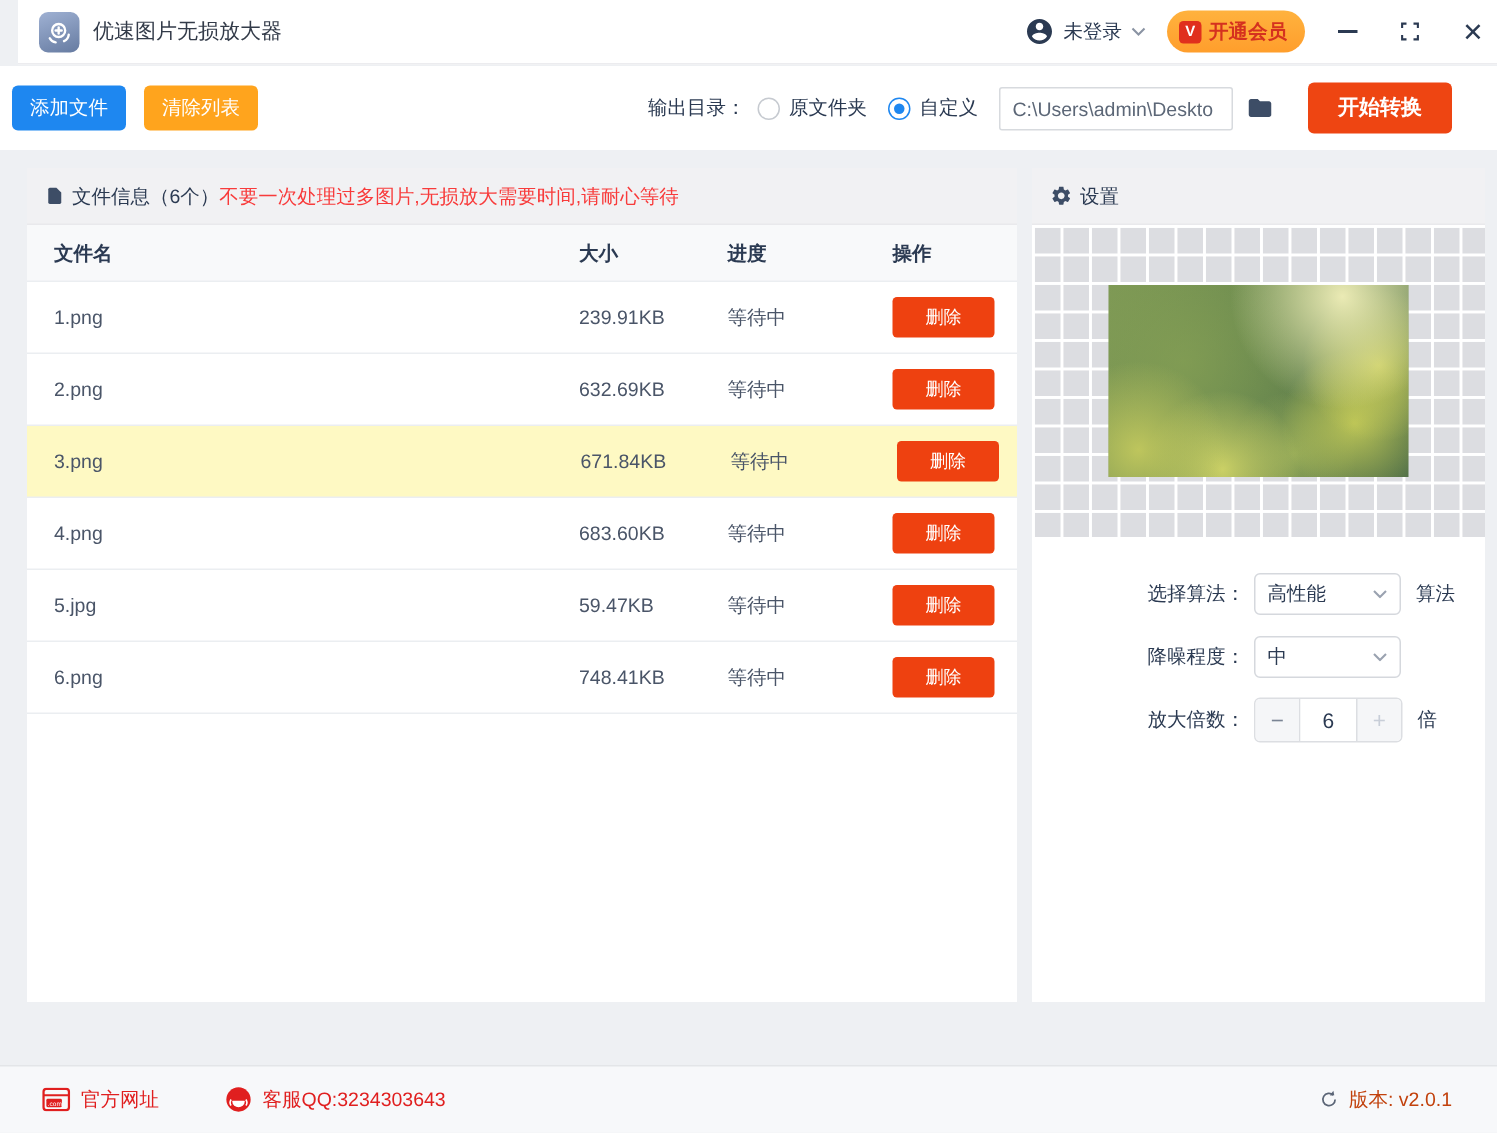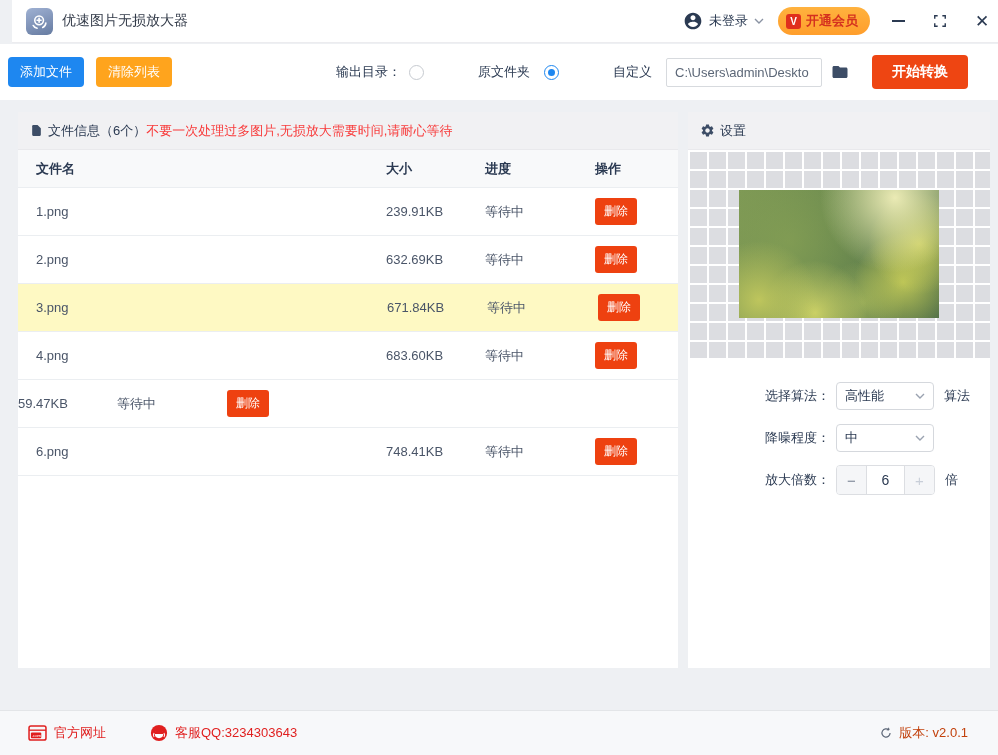--- a/index.html
+++ b/index.html
@@ -27,21 +27,21 @@
 
   
   .toolbar { position:absolute; top:44px; left:0; width:998px; height:56px; background:#ffffff;
     display:flex; align-items:center; padding:0 30px 0 8px; }
   .btn { border:none; border-radius:4px; color:#fff; font-size:13px; padding:6px 12px; cursor:pointer;
     font-family:inherit; }
   .btn-add { background:#1e87f0; margin-right:12px; }
   .btn-clear { background:#ffa41d; }
   .toolbar-right { margin-left:auto; display:flex; align-items:center; }
   .out-label { color:#2b3a52; margin-right:8px; }
-  .radio-group { display:flex; align-items:center; margin-right:14px; cursor:pointer;gap:48px; }
+  .radio-group { display:flex; align-items:center; margin-right:14px; cursor:pointer; }
   .radio-circle { width:15px; height:15px; border-radius:50%; border:1px solid #c6cad0; background:#fff;
     margin-right:6px; position:relative; }
   .radio-circle.checked { border:1px solid #1e87f0; }
   .radio-circle.checked::after { content:""; position:absolute; left:3px; top:3px; width:7px; height:7px;
     border-radius:50%; background:#1e87f0; }
   .path-input { width:156px; height:29px; border:1px solid #d7dade; border-radius:2px; padding:0 8px;
     font-size:13px; color:#5c6777; font-family:inherit; margin-right:8px; }
   .folder-icon-wrap { margin-right:22px; cursor:pointer; display:flex; align-items:center; }
   .btn-start { background:#ee4512; font-size:14px; font-weight:bold; padding:8px 20px; }
 
@@ -58,21 +58,21 @@
   .table-header { height:38px; background:#f8f9fa; display:flex; align-items:center;
     border-bottom:1px solid #ebeef1; font-weight:bold; color:#2b3a52; }
   .file-row { height:48px; display:flex; align-items:center; border-bottom:1px solid #ebeef1; background:#fff; }
   .file-row.selected { background:#fef9c3;justify-content:space-between; }
   .col-name { width:368px; padding-left:18px; }
   .col-size { width:99px; }
   .col-status { width:110px; }
   .col-action { width:80px; }
   .file-row .col-name, .file-row .col-size, .file-row .col-status { color:#4a5568; }
   .btn-delete { background:#ee4110; color:#fff; border:none; border-radius:3px; font-size:12px;
-    padding:5px 9px; cursor:pointer; font-family:inherit; }
+    padding:5px 22px; cursor:pointer; font-family:inherit; }
 
   
   .checkerboard { height:208px; background-color:#dcdde1;
     background-image:linear-gradient(#ffffff 2px, transparent 2px),
                      linear-gradient(90deg,#ffffff 2px, transparent 2px);
     background-size:19px 19px; position:relative; }
   .preview-img { position:absolute; left:51px; top:40px; width:200px; height:128px;
     background:
       radial-gradient(circle at 78% 6%,  rgba(242,240,186,0.95) 0%, rgba(242,240,186,0) 38%),
       radial-gradient(circle at 90% 42%, rgba(208,210,92,0.9) 0%, rgba(208,210,92,0) 26%),
@@ -208,20 +208,21 @@
       <div class="col-status">等待中</div>
       <div class="col-action"><button class="btn-delete">删除</button></div>
     </div>
     <div class="file-row">
       <div class="col-name">4.png</div>
       <div class="col-size">683.60KB</div>
       <div class="col-status">等待中</div>
       <div class="col-action"><button class="btn-delete">删除</button></div>
     </div>
     <div class="file-row">
+      <div class="col-name">5.jpg</div>
       <div class="col-size">59.47KB</div>
       <div class="col-status">等待中</div>
       <div class="col-action"><button class="btn-delete">删除</button></div>
     </div>
     <div class="file-row">
       <div class="col-name">6.png</div>
       <div class="col-size">748.41KB</div>
       <div class="col-status">等待中</div>
       <div class="col-action"><button class="btn-delete">删除</button></div>
     </div>

